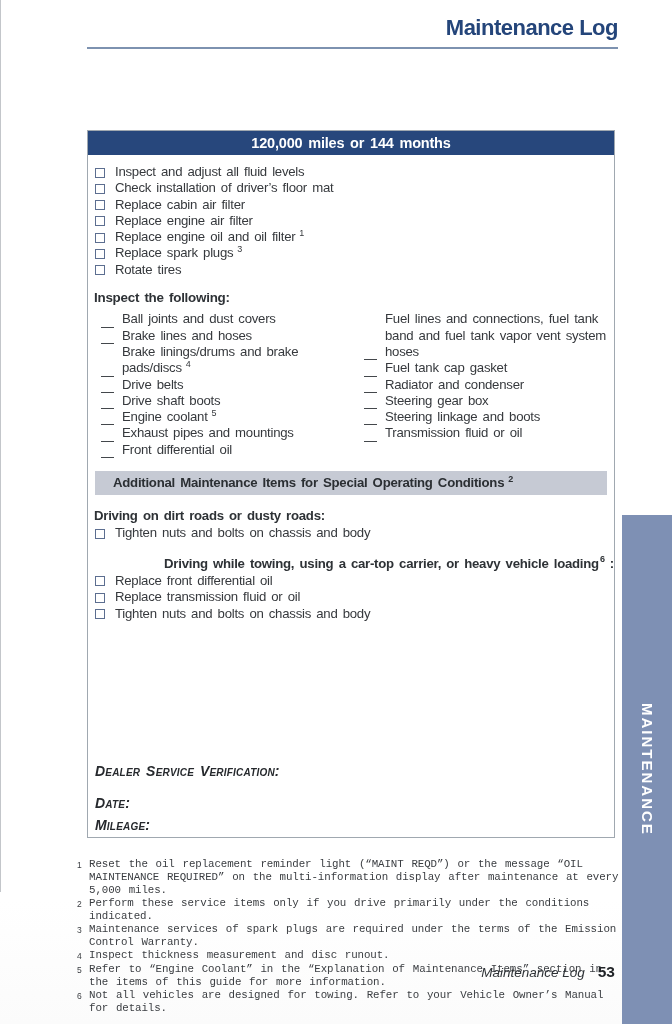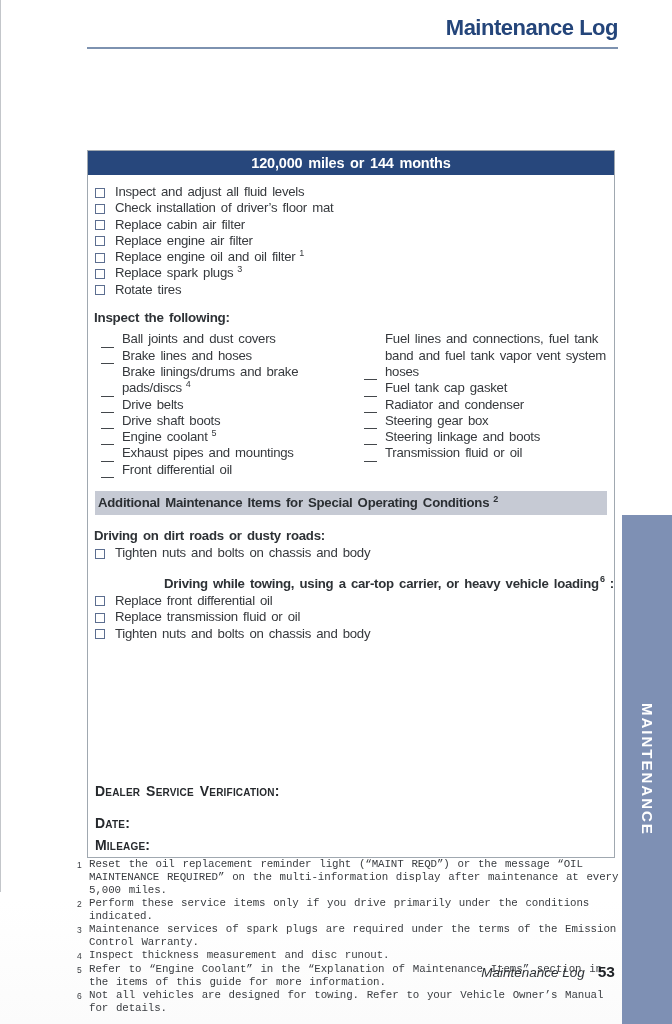--- a/index.html
+++ b/index.html
@@ -26,21 +26,21 @@
   }
   .title-rule {
     position:absolute; top:47px; left:87px; width:531px; height:2px;
     background:#7d92b0;
   }
   
   .schedule-box {
     position:absolute; top:130px; left:87px; width:528px; height:708px;
     border:1px solid #a0a8b0;
     font-size:13.2px; line-height:16.3px;
-    letter-spacing:-0.25px; word-spacing:1.8px;margin-top:20px;
+    letter-spacing:-0.25px; word-spacing:1.8px;
   }
   .box-header {
     height:24px; line-height:24px;
     background:#27477c; color:#ffffff;
     font-weight:bold; font-size:14.5px; text-align:center;
     letter-spacing:-0.2px; word-spacing:2px;
   }
   ul { list-style:none; }
   .checklist { margin:9px 0 0 6px; }
   .check-item { display:flex; align-items:flex-start; }
@@ -60,31 +60,31 @@
     margin-left:13px; padding-right:6px;
   }
   .dash-item { display:flex; align-items:flex-end; }
   .dash {
     flex:none; width:13px; height:11px;
     border-bottom:1.5px solid #43474b;
     margin-right:8px;
   }
   .gray-bar {
     margin:13px 7px 0 7px; height:24px; line-height:24px;
-    background:#c6cad4; padding-left:3px;
+    background:#c6cad4; padding-left:18px;
     font-weight:bold; font-size:13.2px; color:#2b2f33;
   }
   .driving-section { margin-left:6px; }
   .driving-section.first { margin-top:13px; }
   .driving-section.second { margin-top:14px;text-align:right; }
   .sub-heading { font-weight:bold; color:#2e3236; }
   .sub-heading sup { margin-left:1px; }
   .checklist.sub { margin:1px 0 0 0; }
   
-  .verification { position:absolute; left:7px; top:632px; }
+  .verification { position:absolute; left:7px; top:632px;font-style:italic; }
   .sc-label {
     font-variant:small-caps; font-weight:bold; font-size:14px;
     letter-spacing:0.2px; line-height:16px; color:#26292d;
   }
   .sc-label.dealer { margin-bottom:16px; }
   .sc-label.date { margin-bottom:6px; }
   
   .footnotes {
     position:absolute; top:858px; left:77px; width:542px;
     font-size:10.8px; line-height:13px;

